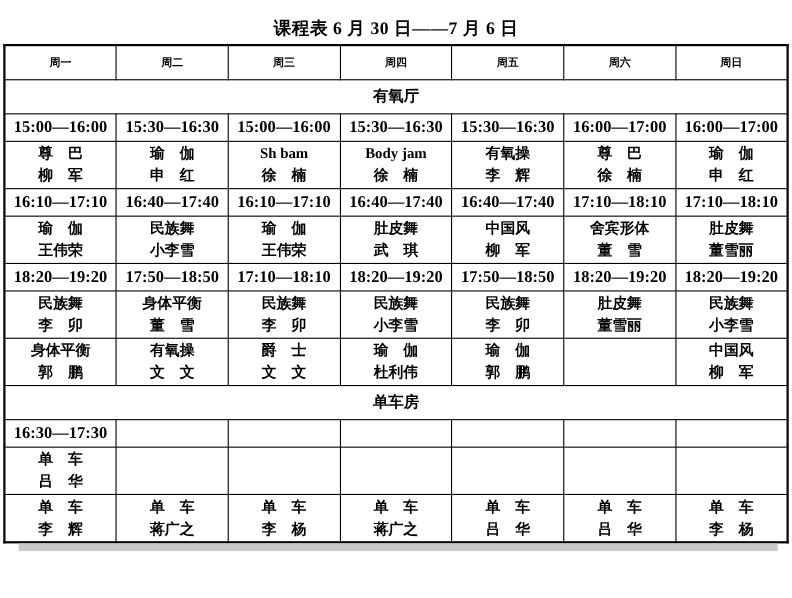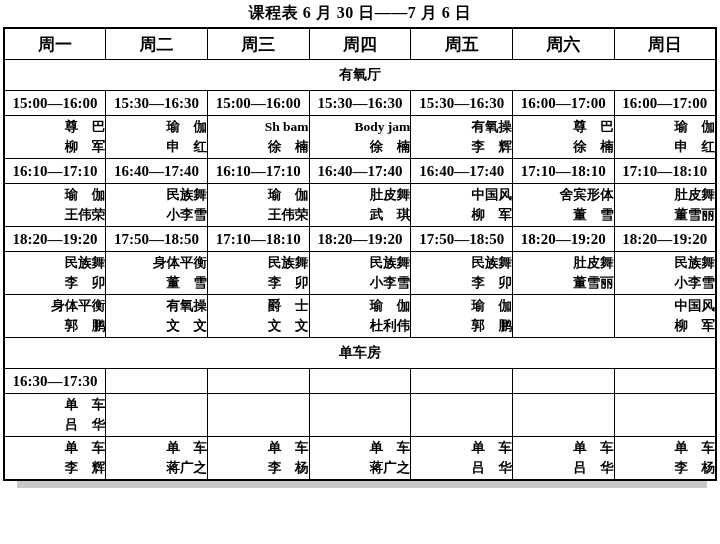--- a/index.html
+++ b/index.html
@@ -8,21 +8,21 @@
     background: #ffffff;
     width: 720px;
     height: 544px;
     overflow: hidden;
     font-family: "Liberation Serif", "DejaVu Serif", serif;
     color: #000;
   }
   .page { width: 720px; height: 544px; position: relative; }
   .title {
     height: 24px;
-    padding-top: 3px;
+    padding-top: 16px;
     text-align: center;
     font-weight: bold;
     font-size: 16px;
     letter-spacing: 0.5px;
   }
   table.schedule {
     border-collapse: collapse;
     table-layout: fixed;
     width: 714px;
     margin: 0 auto;
@@ -30,24 +30,24 @@
   }
   table.schedule td {
     border: 1px solid #000;
     text-align: center;
     vertical-align: middle;
     font-weight: bold;
     white-space: pre-line;
     padding: 0;
     overflow: hidden;
   }
-  tr.day-row td { height: 30px; font-size: 17px; }
+  tr.day-row td { height: 30px; font-size: 10px; }
   tr.section-row td { height: 30px; font-size: 14px; }
   tr.time-row td { height: 24px; font-size: 15px; }
-  tr.class-row td { height: 42px; font-size: 13.5px; line-height: 1.5; text-align: right; }
+  tr.class-row td { height: 42px; font-size: 13.5px; line-height: 1.5; }
   .shadow {
     margin: 0 auto;
     margin-top: 0px;
     width: 690px;
     height: 7px;
     background: #c9c9c9;
     position: relative;
     left: 2px;
   }
 </style>

